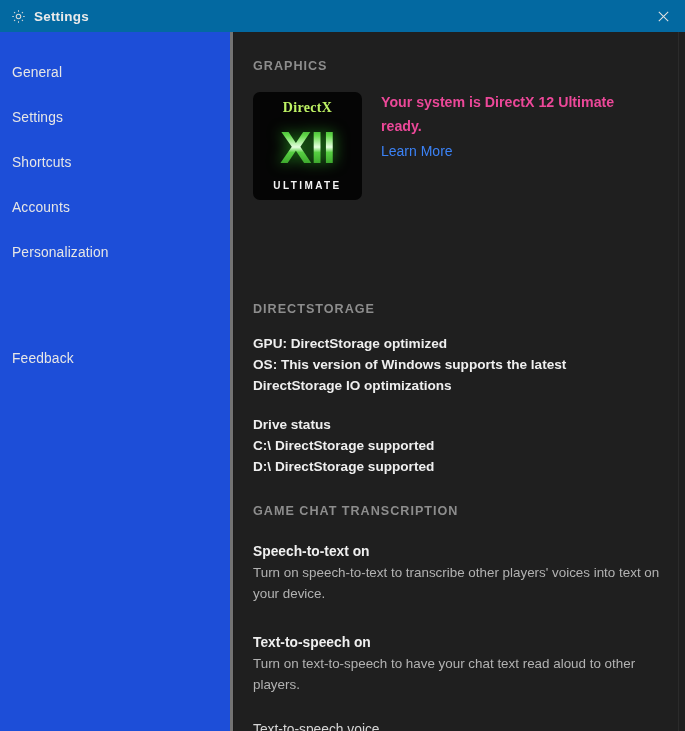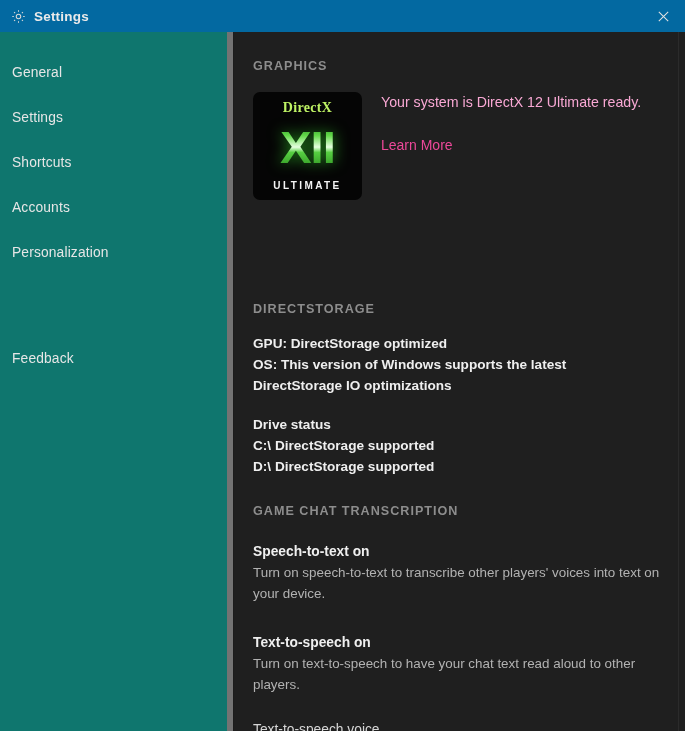--- a/index.html
+++ b/index.html
@@ -50,22 +50,22 @@
     display: flex; align-items: center; justify-content: center;
     color: #e2e2e2;
     cursor: default;
   }
 
   
   #sidebar {
     position: absolute;
     left: 0; top: 32px;
     width: 233px; height: 699px;
-    background: #0f766e;
-    border-right: 6px solid #737373;
+    background: #1d4ed8;
+    border-right: 3px solid #737373;
   }
   .nav-item {
     position: absolute;
     left: 0;
     width: 232px;
     height: 45px;
     display: flex;
     align-items: center;
     padding-left: 12px;
     cursor: default;
@@ -145,29 +145,29 @@
     letter-spacing: 2.4px;
   }
 
   #dx-text {
     position: absolute;
     left: 147px; top: 58px;
     width: 270px;
   }
   #dx-text .dx-status {
     font-size: 14.2px;
-    font-weight: normal;
-    color: #f9a8d4;
+    font-weight: bold;
+    color: #ec4899;
     line-height: 24px;
   }
   #dx-learn-more {
     display: inline-block;
-    margin-top: 23px;
+    margin-top: 5px;
     font-size: 14px;
-    color: #ec4899;
+    color: #3b82f6;
     cursor: pointer;
   }
 
   
   #ds-header { position: absolute; left: 19px; top: 270px; }
 
   #ds-body {
     position: absolute;
     left: 19px; top: 301px;
     width: 400px;

